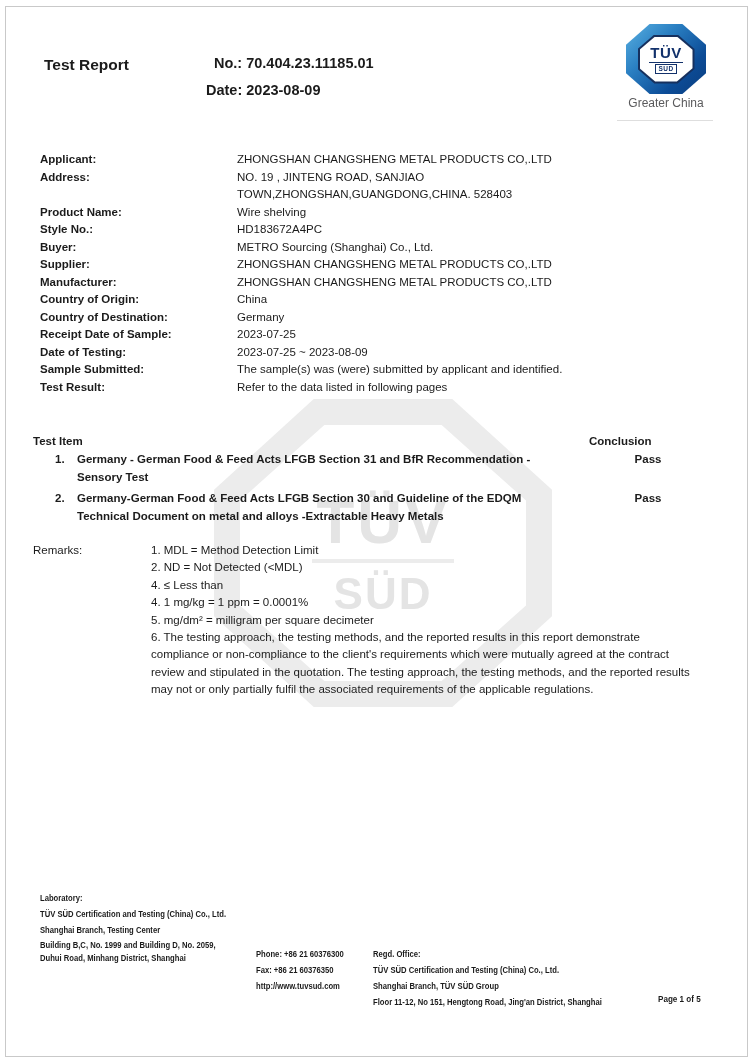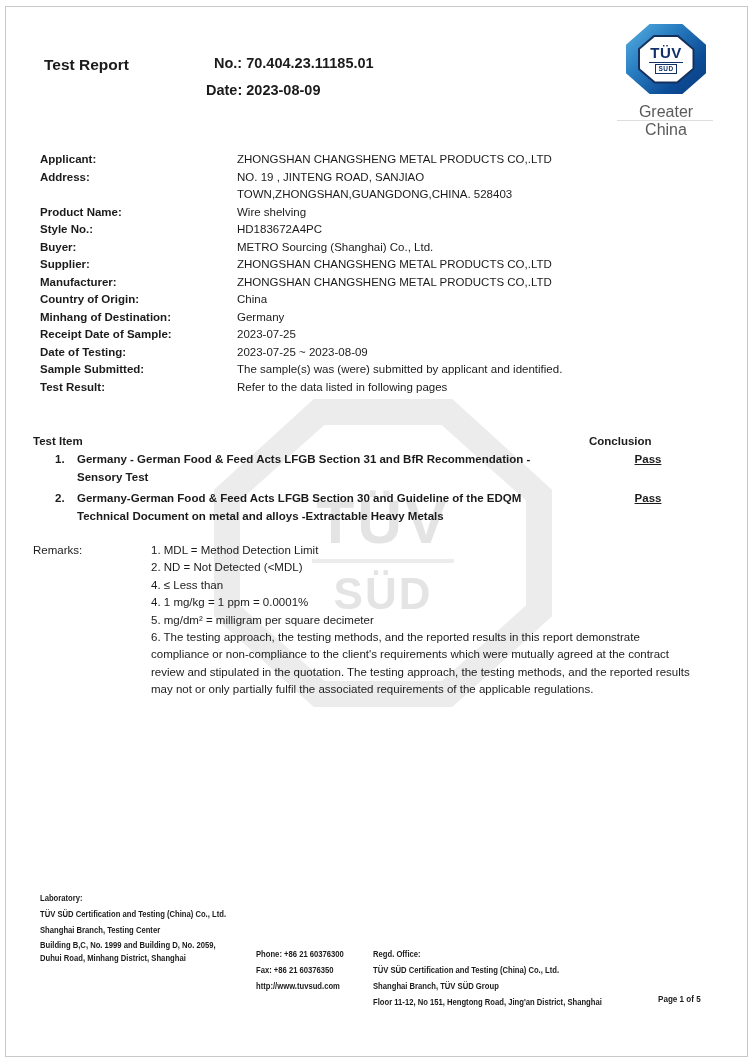--- a/index.html
+++ b/index.html
@@ -26,38 +26,38 @@
 
   
   .logo{position:absolute;left:622px;top:24px;width:88px;text-align:center;z-index:1;}
   .oct1{width:80px;height:70px;margin:0 auto;display:flex;align-items:center;justify-content:center;
     background:linear-gradient(135deg,#5ab1e2 0%,#2a7fc2 35%,#0c4c97 72%,#0a3d7e 100%);}
   .oct2{width:57px;height:49px;background:#16305e;display:flex;align-items:center;justify-content:center;}
   .oct3{width:53px;height:45px;background:#ffffff;display:flex;flex-direction:column;align-items:center;justify-content:center;}
   .logo-tuv{font-size:15px;font-weight:bold;color:#12316b;letter-spacing:.5px;line-height:1;margin-top:1px;}
   .logo-rule{width:34px;height:1.5px;background:#12316b;margin:1.5px 0 1px;}
   .logo-sud{font-size:6.5px;font-weight:bold;color:#12316b;border:1px solid #12316b;padding:0 2px;line-height:1.15;letter-spacing:.5px;}
-  .logo-region{margin-top:9px;font-size:16px;color:#5a5a5c;}
+  .logo-region{margin-top:2px;font-size:12px;color:#5a5a5c;}
   .logo-divider{position:absolute;left:617px;top:120px;width:96px;height:1px;background:#dedede;z-index:1;}
 
   
   .info{position:absolute;left:40px;top:151px;width:668px;font-size:11.5px;line-height:17.5px;z-index:1;}
   .info .row{display:flex;}
   .lbl{width:197px;flex:none;font-weight:bold;}
   .val{white-space:pre-line;}
 
   
   .ti{position:absolute;left:33px;top:432px;width:690px;font-size:11.5px;line-height:18px;font-weight:bold;z-index:1;}
   .ti-head{position:relative;}
   .ti-concl-head{position:absolute;left:556px;top:0;width:110px;text-align:left;}
   .ti-item{position:relative;display:flex;padding-left:22px;width:545px;}
   .ti-item+.ti-item{margin-top:3px;}
   .ti-no{width:22px;flex:none;}
   .ti-text{white-space:pre-line;}
-  .ti-pass{position:absolute;left:560px;top:0;width:110px;text-align:center;text-decoration:underline;}
+  .ti-pass{position:absolute;left:560px;top:0;width:110px;text-align:center;}
 
   
   .remarks{position:absolute;left:33px;top:542px;display:flex;font-size:11.5px;line-height:17.4px;z-index:1;}
   .rem-label{width:70px;flex:none;}
   .rem-items{width:548px;margin-left:48px;}
 
   
   .ft{position:absolute;z-index:1;font-size:9px;font-weight:bold;line-height:16px;}
   .ft-scale{transform:scaleX(.85);transform-origin:0 0;}
   .ft div{white-space:nowrap;}
@@ -128,21 +128,21 @@
     </div>
   <div class="row">
       <span class="lbl">Manufacturer:</span>
       <span class="val">ZHONGSHAN CHANGSHENG METAL PRODUCTS CO,.LTD</span>
     </div>
   <div class="row">
       <span class="lbl">Country of Origin:</span>
       <span class="val">China</span>
     </div>
   <div class="row">
-      <span class="lbl">Minhang of Destination:</span>
+      <span class="lbl">Country of Destination:</span>
       <span class="val">Germany</span>
     </div>
   <div class="row">
       <span class="lbl">Receipt Date of Sample:</span>
       <span class="val">2023-07-25</span>
     </div>
   <div class="row">
       <span class="lbl">Date of Testing:</span>
       <span class="val">2023-07-25 ~ 2023-08-09</span>
     </div>

